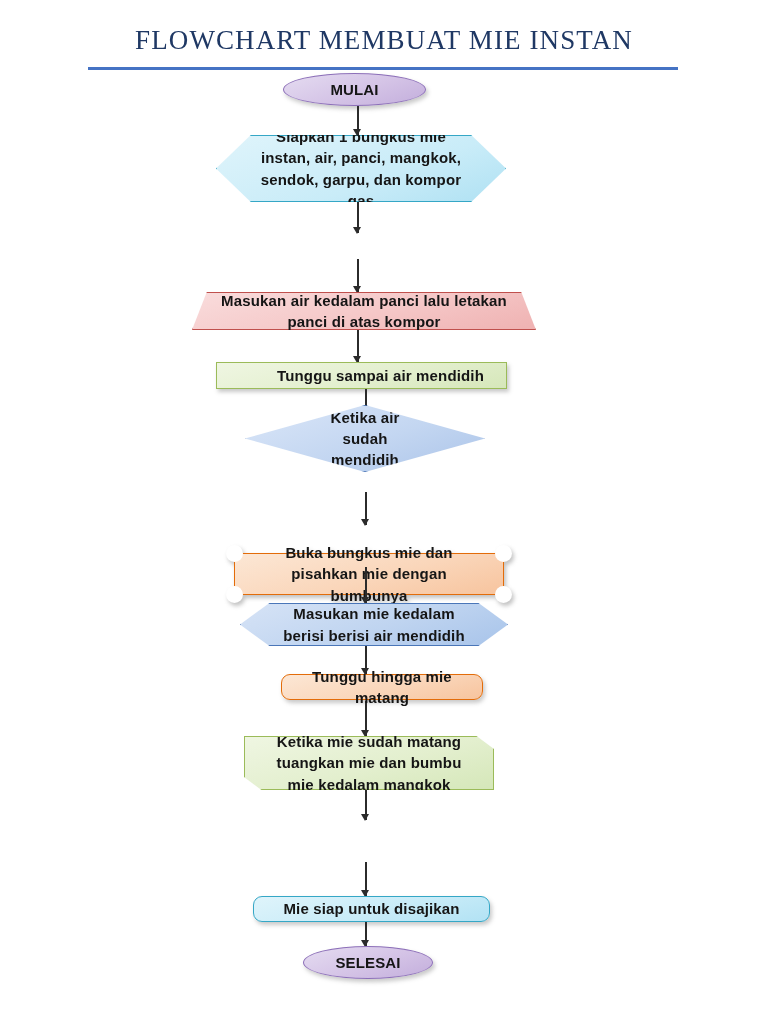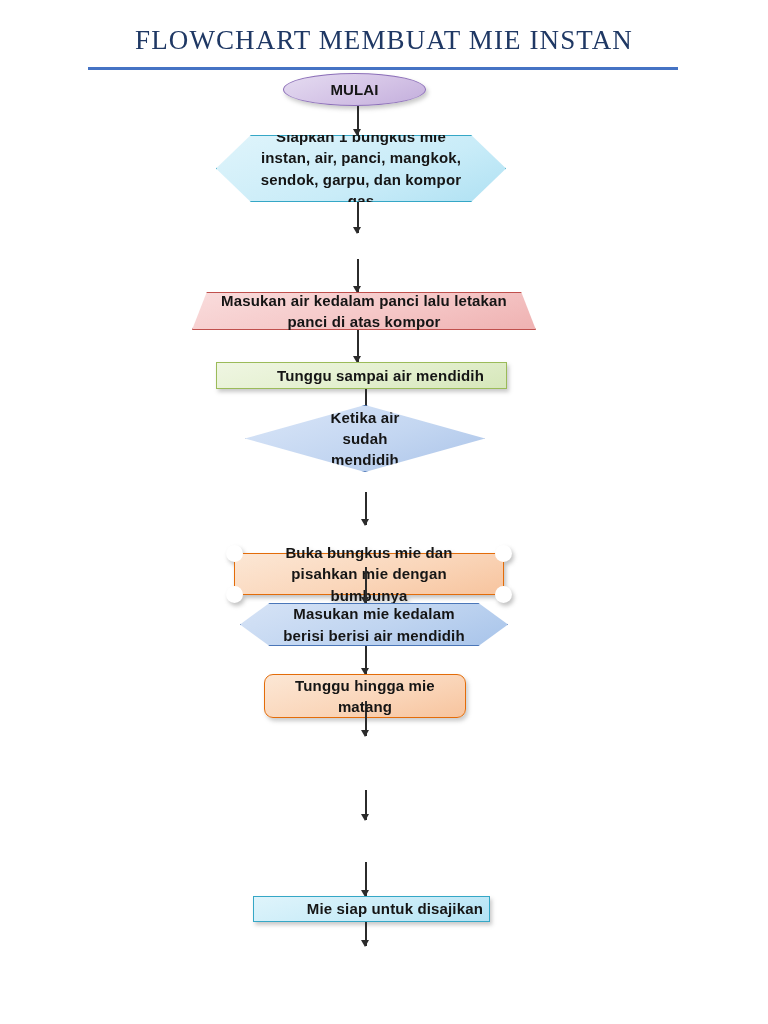--- a/index.html
+++ b/index.html
@@ -128,23 +128,22 @@
   }
   .round-peach {
     background: linear-gradient(165deg,#FCE7D5 0%, #FAD6BA 55%, #F7C49E 100%);
     border: 1.2px solid #E36C09;
     border-radius: 9px;
     box-shadow: 2px 3px 4px rgba(120,120,120,.40);
   }
   .round-cyan {
     background: linear-gradient(165deg,#DFF4FB 0%, #C9ECF8 55%, #B2E2F4 100%);
     border: 1.2px solid #35A7C6;
-    border-radius: 0;
-    box-shadow: 2px 3px 4px rgba(120,120,120,.40);
-    text-align: right;
+    border-radius: 9px;
+    box-shadow: 2px 3px 4px rgba(120,120,120,.40);
   }
 
   
   .connector { position: absolute; }
   .connector .line {
     position: absolute;
     left: 0; top: 0;
     width: 1.5px;
     background: #2B2B2B;
     height: 100%;
@@ -225,40 +224,46 @@
   </div>
 
   <div class="node hexagon-blue" style="left:240px; top:603px; width:268px; height:43px;">
     <span class="txt" style="padding:0 34px;">Masukan mie kedalam berisi berisi air mendidih</span>
   </div>
   <div class="connector" style="left:365px; top:646px; height:28px;">
     <div class="line"></div>
     <div class="head"></div>
   </div>
 
-  <div class="node round-peach" style="left:264px; top:674px; width:202px; height:44px;justify-content:flex-end;">
+  <div class="node round-peach" style="left:281px; top:674px; width:202px; height:26px;justify-content:flex-end;">
     <span class="txt">Tunggu hingga mie matang</span>
   </div>
   <div class="connector" style="left:365px; top:701px; height:35px;">
     <div class="line"></div>
     <div class="head"></div>
   </div>
 
+  <div class="node snip-green" style="left:244px; top:736px; width:250px; height:54px;">
+    <span class="txt" style="padding:0 16px;">Ketika mie sudah matang tuangkan mie dan bumbu mie kedalam mangkok</span>
+  </div>
   <div class="connector" style="left:365px; top:790px; height:30px;">
     <div class="line"></div>
     <div class="head"></div>
   </div>
 
   <div class="connector" style="left:365px; top:862px; height:34px;">
     <div class="line"></div>
     <div class="head"></div>
   </div>
 
   <div class="node round-cyan" style="left:253px; top:896px; width:237px; height:26px;">
     <span class="txt">Mie siap untuk disajikan</span>
   </div>
   <div class="connector" style="left:365px; top:922px; height:24px;">
     <div class="line"></div>
     <div class="head"></div>
   </div>
 
+  <div class="node ellipse" style="left:303px; top:946px; width:130px; height:33px;">
+    <span class="txt">SELESAI</span>
+  </div>
 
 </div>
 
 </body></html>

